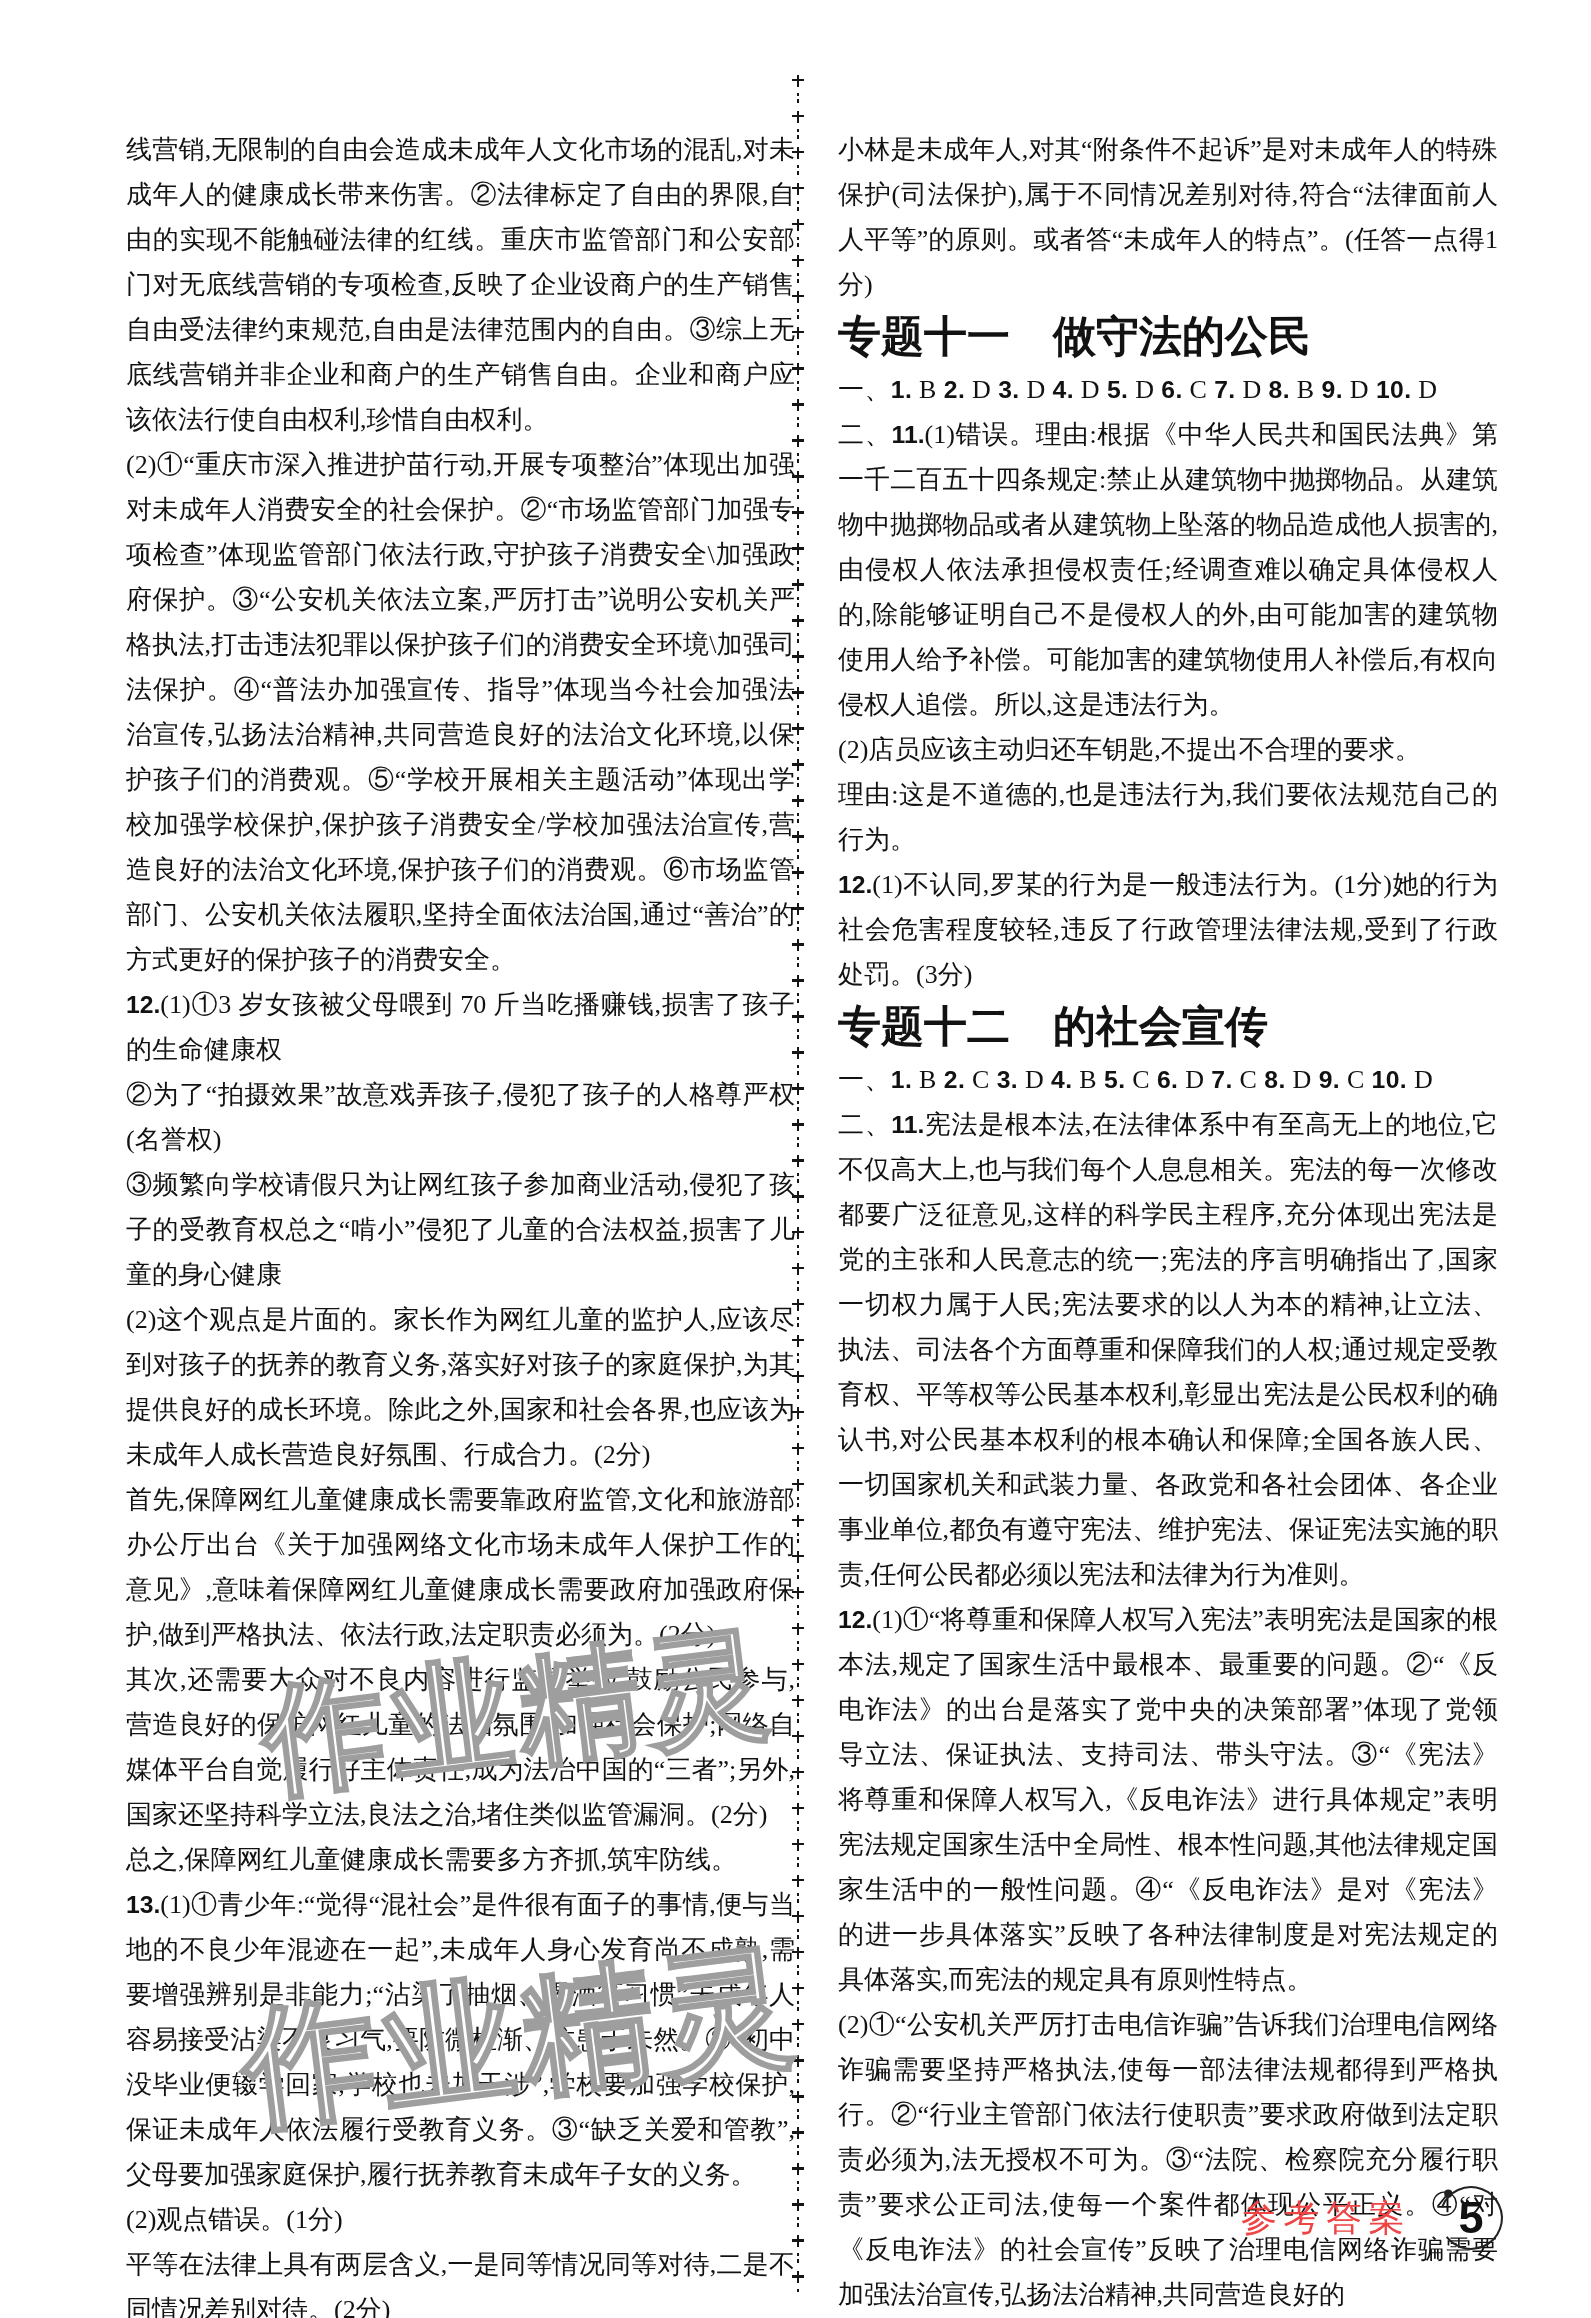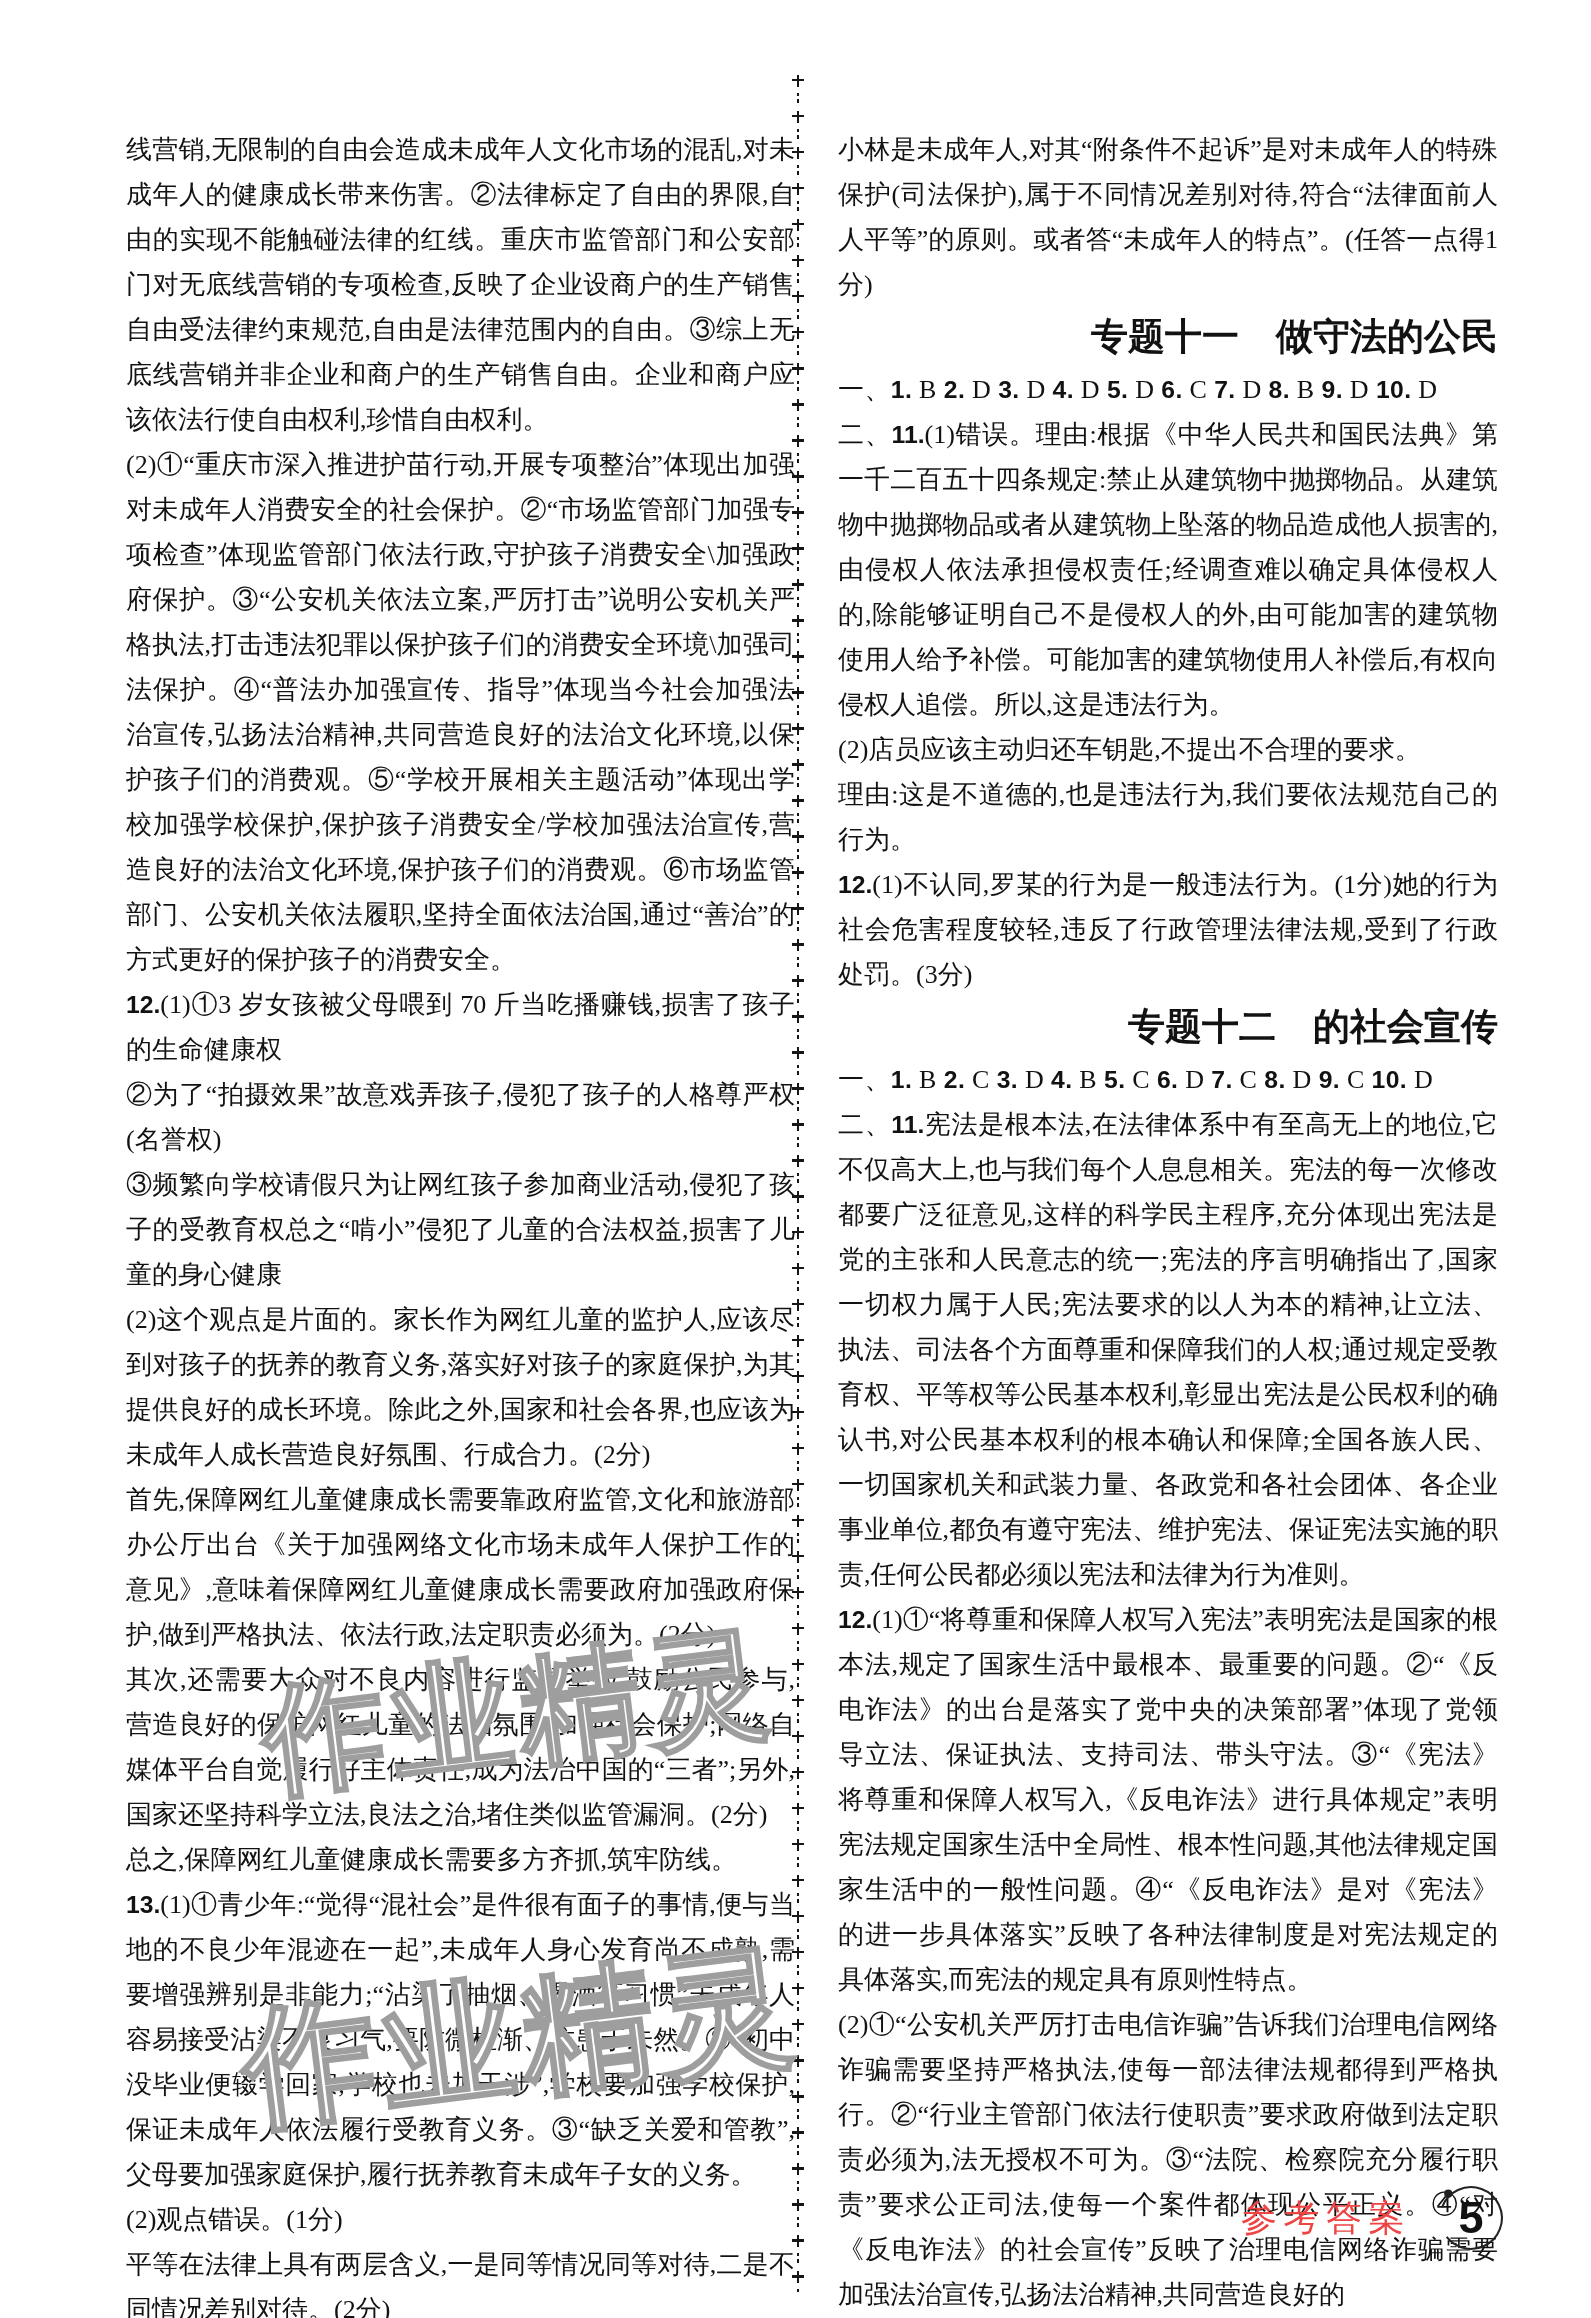--- a/index.html
+++ b/index.html
@@ -13,22 +13,22 @@
   }
   .col{
     position:absolute;top:127px;
     font-size:26px;line-height:45px;
     text-align:justify;
   }
   #left-col{left:126px;width:669px;}
   #right-col{left:838px;width:660px;}
   p.para{margin:0;word-break:break-all;}
   p.heading{
-    text-align:right;font-weight:bold;
-    font-size:37px;line-height:60px;
+    text-align:left;font-weight:bold;
+    font-size:43px;line-height:60px;
     word-break:keep-all;white-space:nowrap;
   }
   p.answers{
     text-align:left;white-space:nowrap;overflow:hidden;
     letter-spacing:0.4px;
   }
   .b{font-weight:bold;font-family:"Liberation Sans","DejaVu Sans",sans-serif;font-size:0.95em;}
   
   .divider{
     position:absolute;left:797px;top:75px;height:2220px;width:2.4px;

